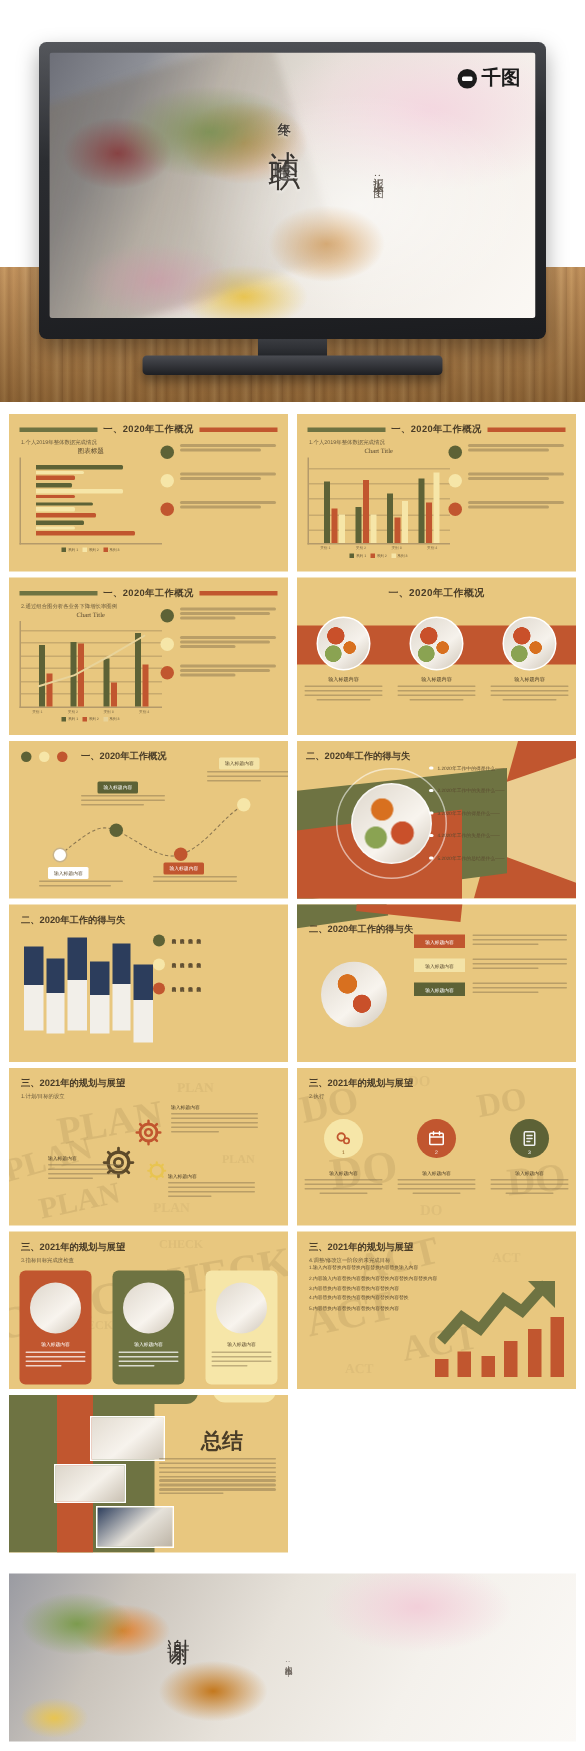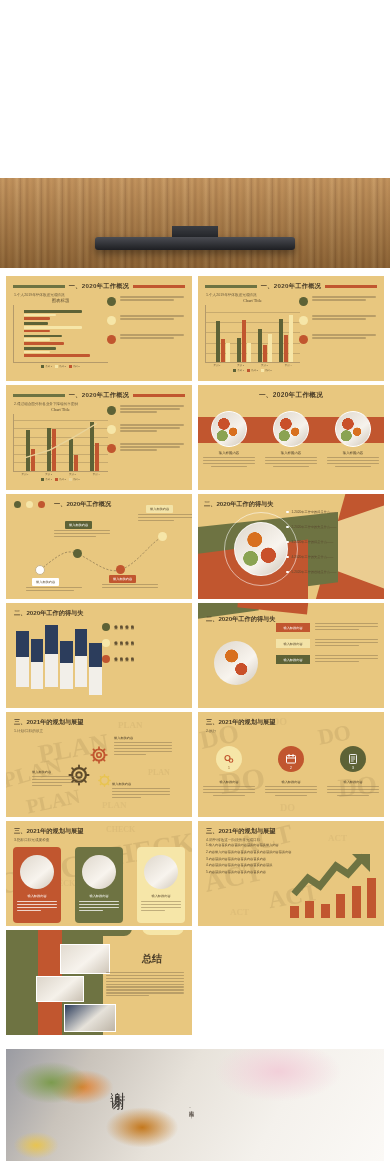--- a/index.html
+++ b/index.html
@@ -224,21 +224,21 @@
   .gc-text { position:absolute; left:8px; top:22px; width:86px; }
   .gc-text p { font-size:3.2px; color:#5a4a30; line-height:1.5; margin-bottom:2px; }
   .gc-vis { position:absolute; right:8px; bottom:8px; width:86px; height:66px; }
   .gc-bars { position:absolute; left:0; bottom:0; width:100%; height:46px; display:flex; align-items:flex-end; justify-content:space-between; }
   .gc-bars i { width:9px; background:#c1562f; display:block; }
 
   
   .sum-left { position:absolute; left:0; top:0; width:52%; height:100%; background:#6e7342; }
   .sum-stripe { position:absolute; left:17%; top:0; width:13%; height:100%; background:#c1562f; }
   .sum-ph { position:absolute; border:1.5px solid #fff; }
-  .sum-title { position:absolute; right:30px; top:22px; font-size:10px; color:#4a3d28; font-weight:bold; font-family:"Liberation Serif",serif; }
+  .sum-title { position:absolute; right:30px; top:22px; font-size:14px; color:#4a3d28; font-weight:bold; font-family:"Liberation Serif",serif; }
   .sum-body { position:absolute; right:8px; top:42px; width:78px; }
 
   
   .thanks { position:relative; width:100%; height:100%; overflow:hidden;
     background:
       radial-gradient(ellipse 28% 45% at 72% 20%, #f2cfd9 0%, rgba(242,207,217,0) 60%),
       radial-gradient(ellipse 16% 30% at 12% 30%, #7c9b4e 0%, rgba(124,155,78,0) 62%),
       radial-gradient(ellipse 14% 26% at 20% 34%, #e0812f 0%, rgba(224,129,47,0) 60%),
       radial-gradient(ellipse 16% 30% at 36% 70%, #c4781d 0%, rgba(196,120,29,0) 60%),
       radial-gradient(ellipse 10% 20% at 8% 86%, #e8c451 0%, rgba(232,196,81,0) 60%),
@@ -250,20 +250,35 @@
   .thanks-wrap { position:absolute; left:6px; top:1049px; width:378px; height:112px; }
 </style>
 </head>
 <body>
 
 <div class="page">
 
   <div class="hero">
     <div class="desk"></div>
     <div class="tv-wrap">
+      <div class="tv-bezel">
+        <div class="tv-screen">
+          <div class="hero-logo">
+            <span class="mark"></span>
+            <span>千图</span>
+          </div>
+          <div class="hero-title">
+            <span class="sm">年终</span>
+            <span>述</span>
+            <span>职</span>
+            <span class="sm">报告</span>
+          </div>
+          <div class="hero-sub">汇报人:千图</div>
+        </div>
+      </div>
       <div class="tv-stand-neck"></div>
       <div class="tv-stand-base"></div>
     </div>
   </div>
 
   <div class="grid">
 
 
     <div class="slide">
       <div class="s-head">

